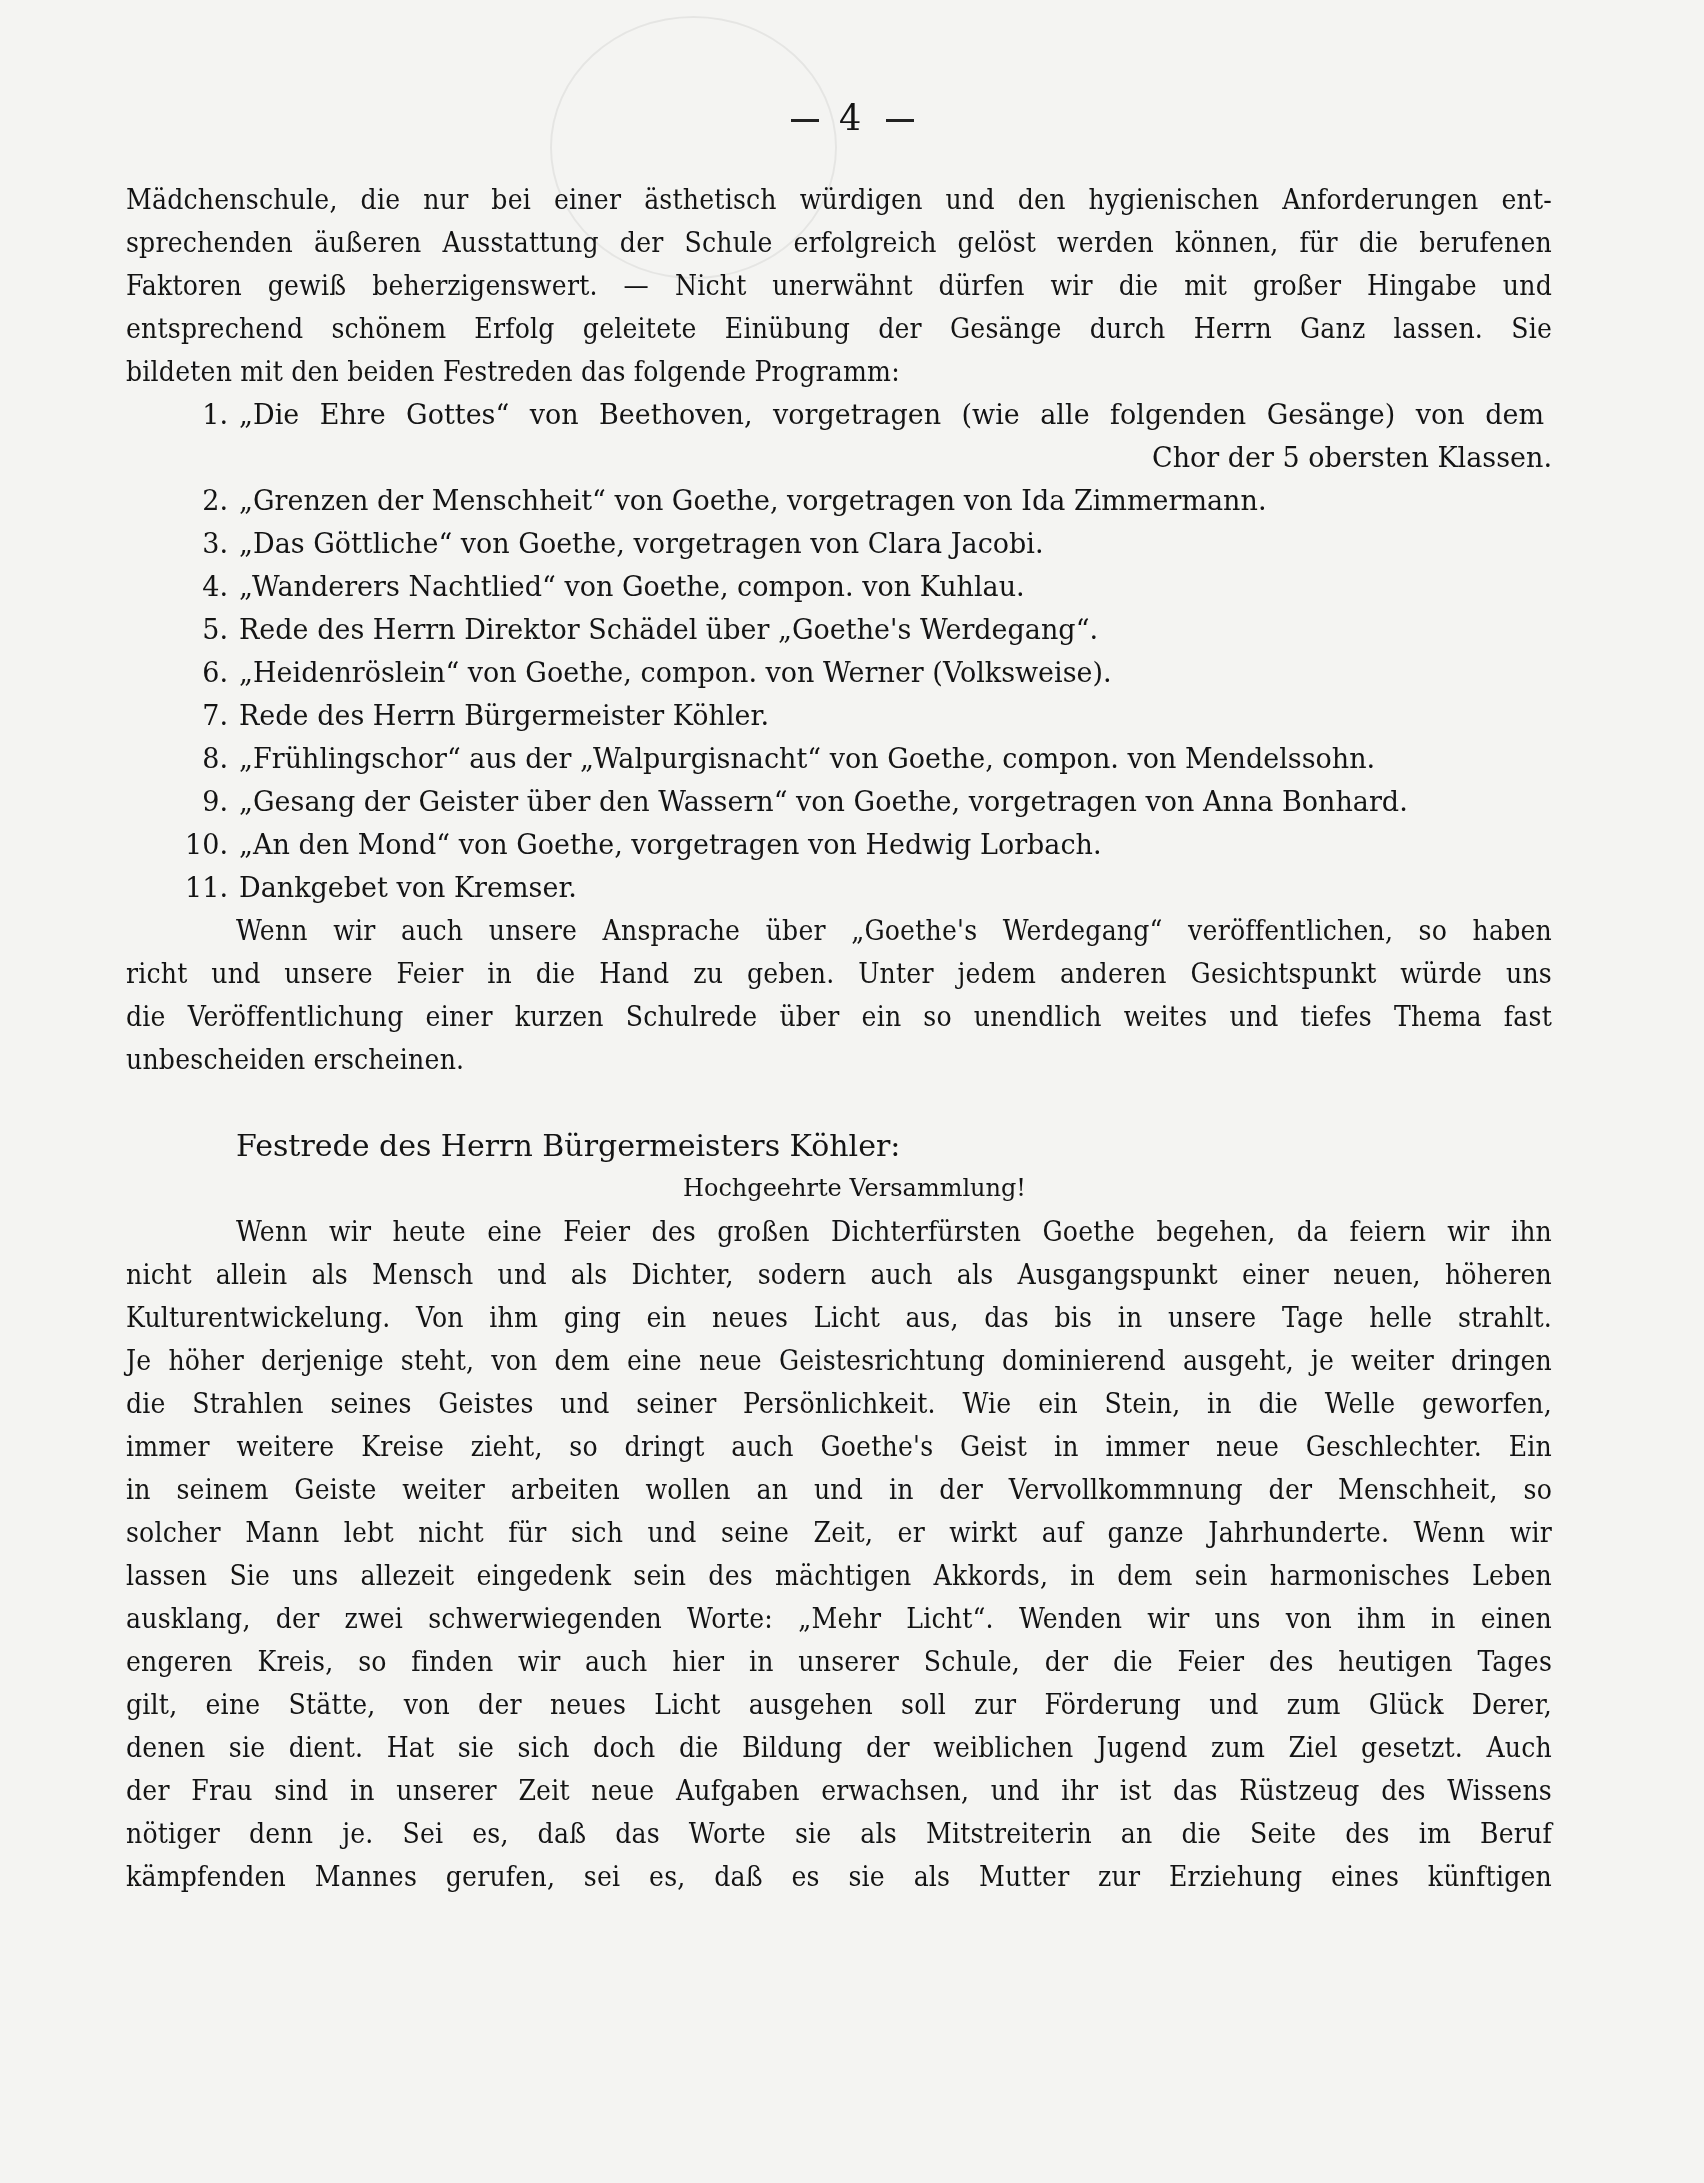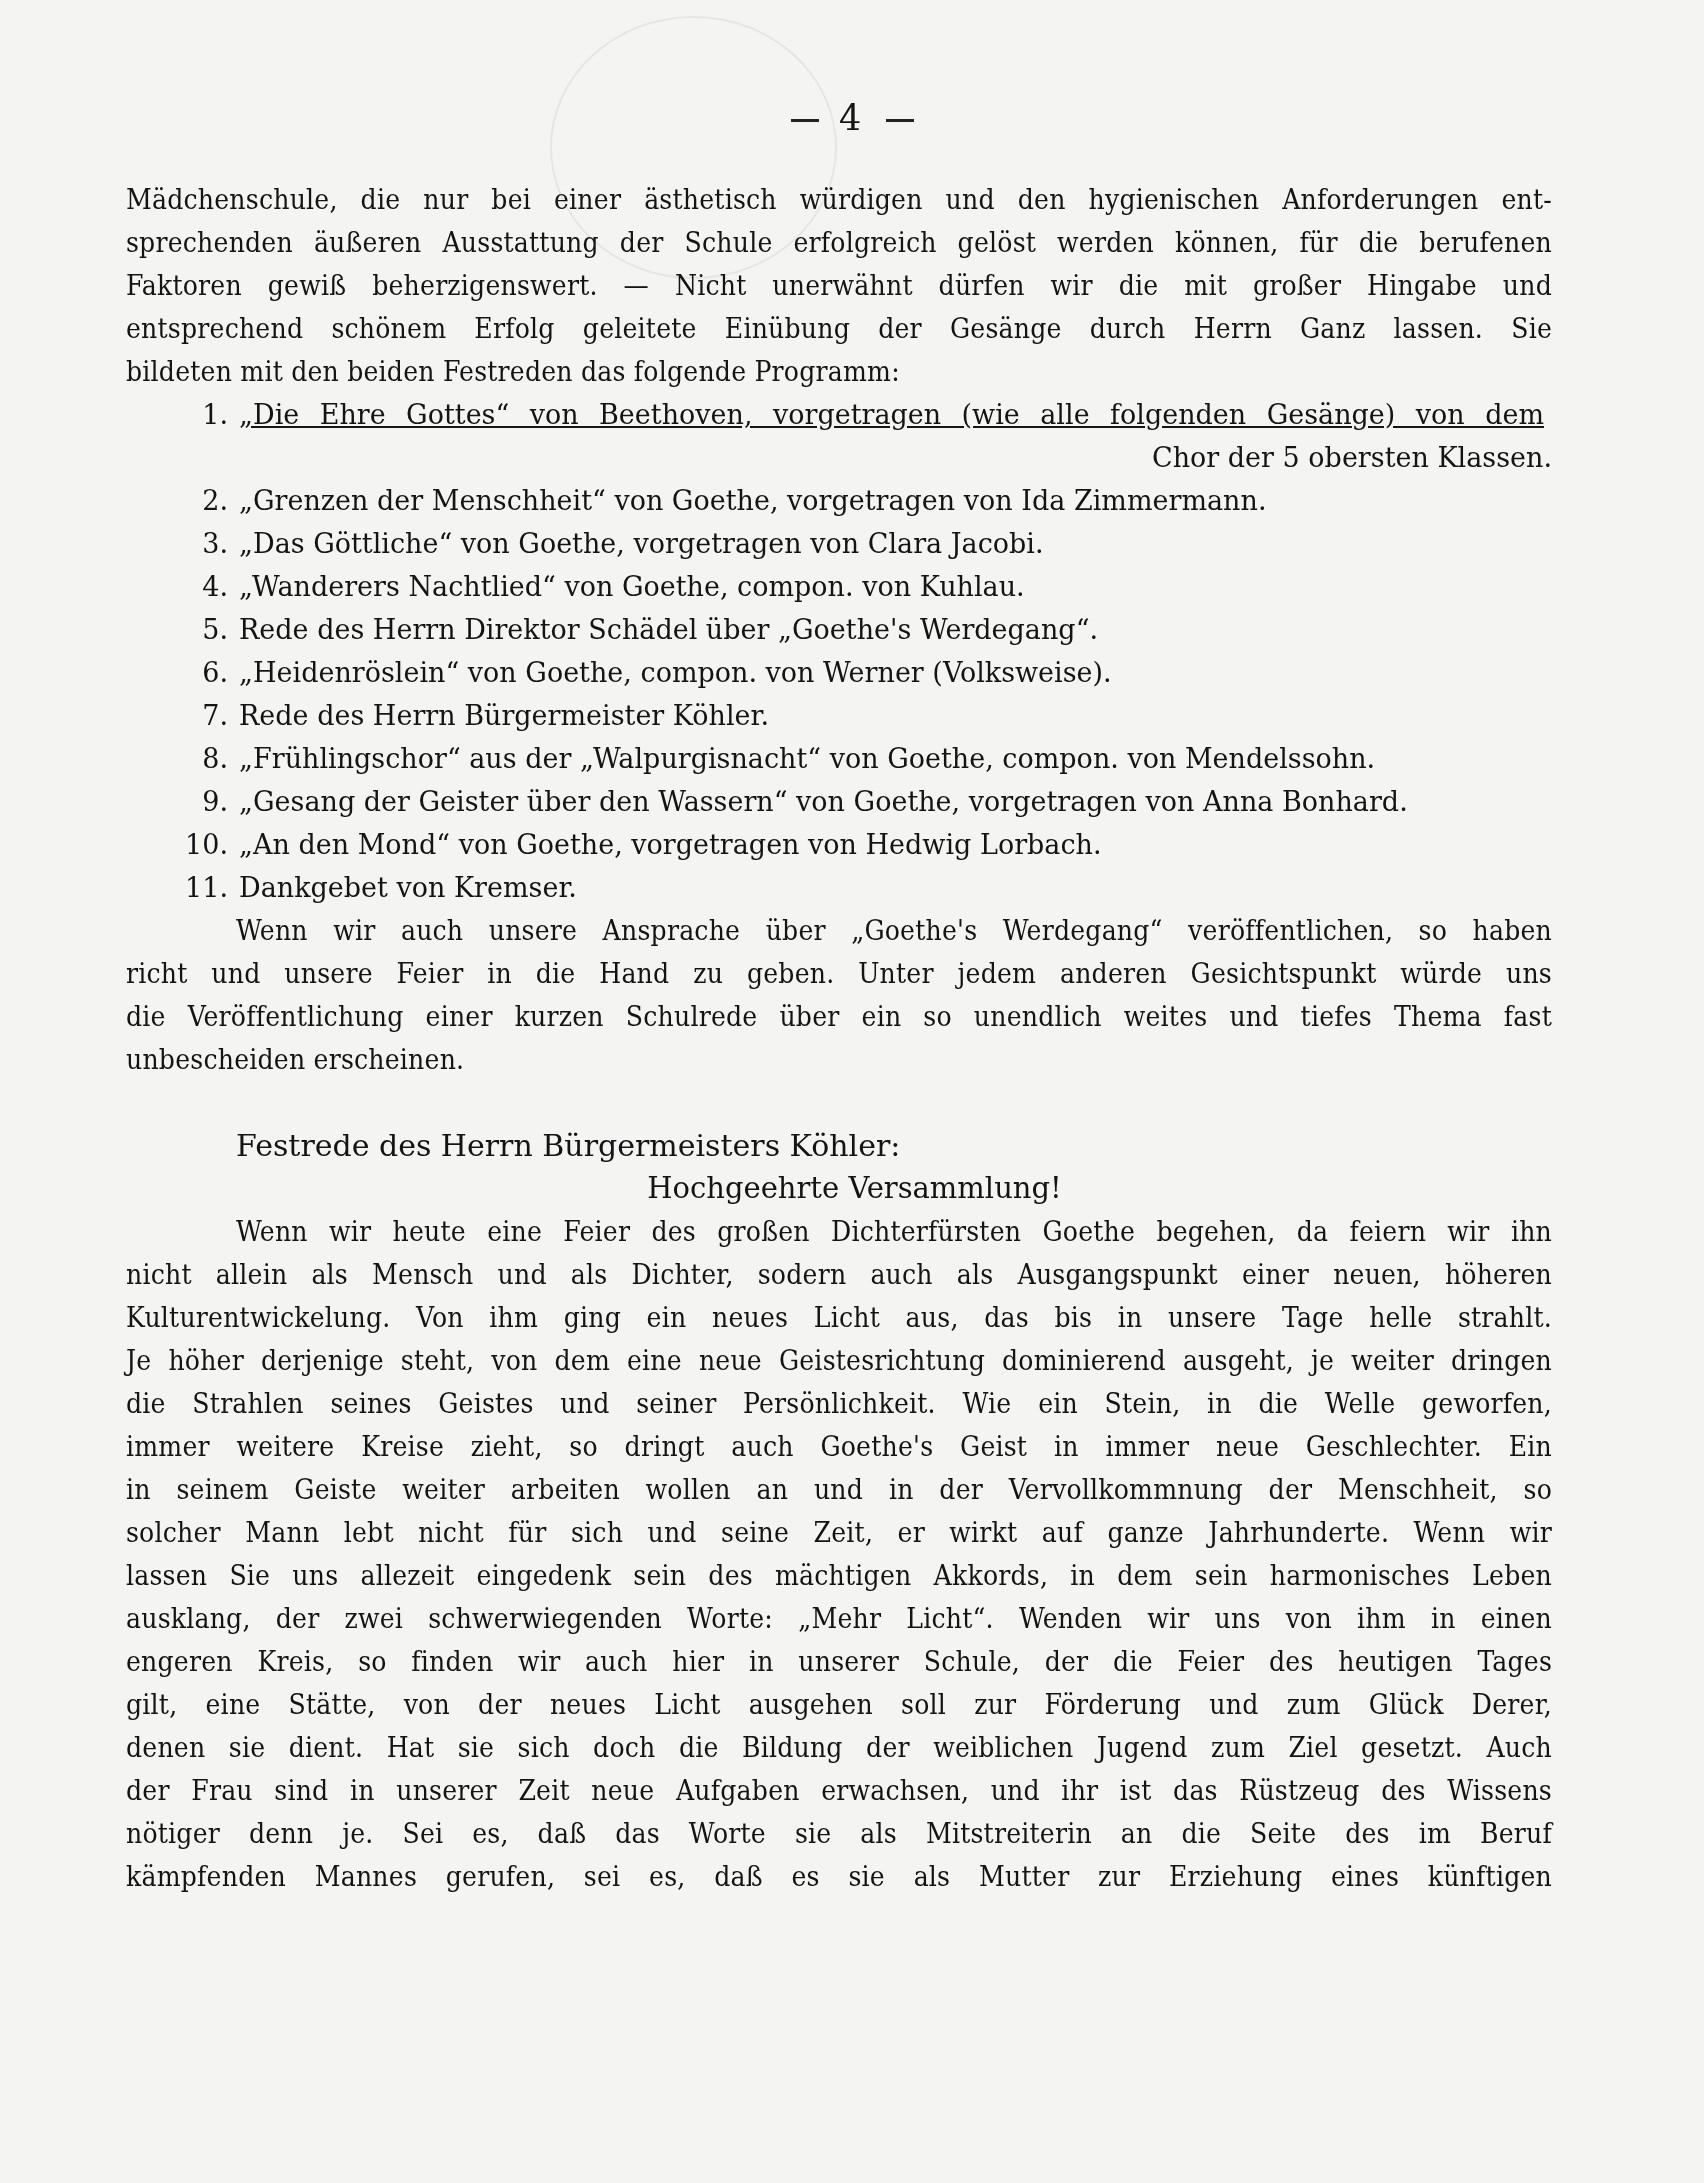--- a/index.html
+++ b/index.html
@@ -24,25 +24,25 @@
   .line {
     height: 43px; line-height: 43px; font-size: 28px;
     white-space: nowrap; text-align: justify; text-align-last: justify;
     font-stretch: condensed; letter-spacing: 0.2px;
   }
   .line.last { text-align-last: left; }
   .indent { padding-left: 110px; }
   .prog-item { display: flex; height: 43px; line-height: 43px; font-size: 27px; white-space: nowrap; }
   .prog-num { width: 63px; text-align: right; padding-right: 11px; margin-left: 39px; }
   .prog-text { flex: 1; text-align: justify; text-align-last: left; }
-  .prog-item.full .prog-text { text-align-last: justify; margin-right: 8px; text-decoration: underline; }
+  .prog-item.full .prog-text { text-align-last: justify; margin-right: 8px; }
   .prog-cont { padding-left: 113px; height: 43px; line-height: 43px; font-size: 27px; white-space: nowrap; text-align: right; }
   .spacer { height: 43px; }
   .heading-left { padding-left: 110px; height: 43px; line-height: 43px; font-size: 30px; }
-  .salutation { text-align: center; height: 43px; line-height: 43px; font-size: 29px; padding-left: 31px; }
+  .salutation { text-align: center; height: 43px; line-height: 43px; font-size: 24px; padding-left: 31px; }
 </style>
 </head>
 <body>
 
 <div class="stamp"></div>
 
 <div class="page-number">
   <span class="dash"></span><span>4</span><span class="dash"></span>
 </div>
 

